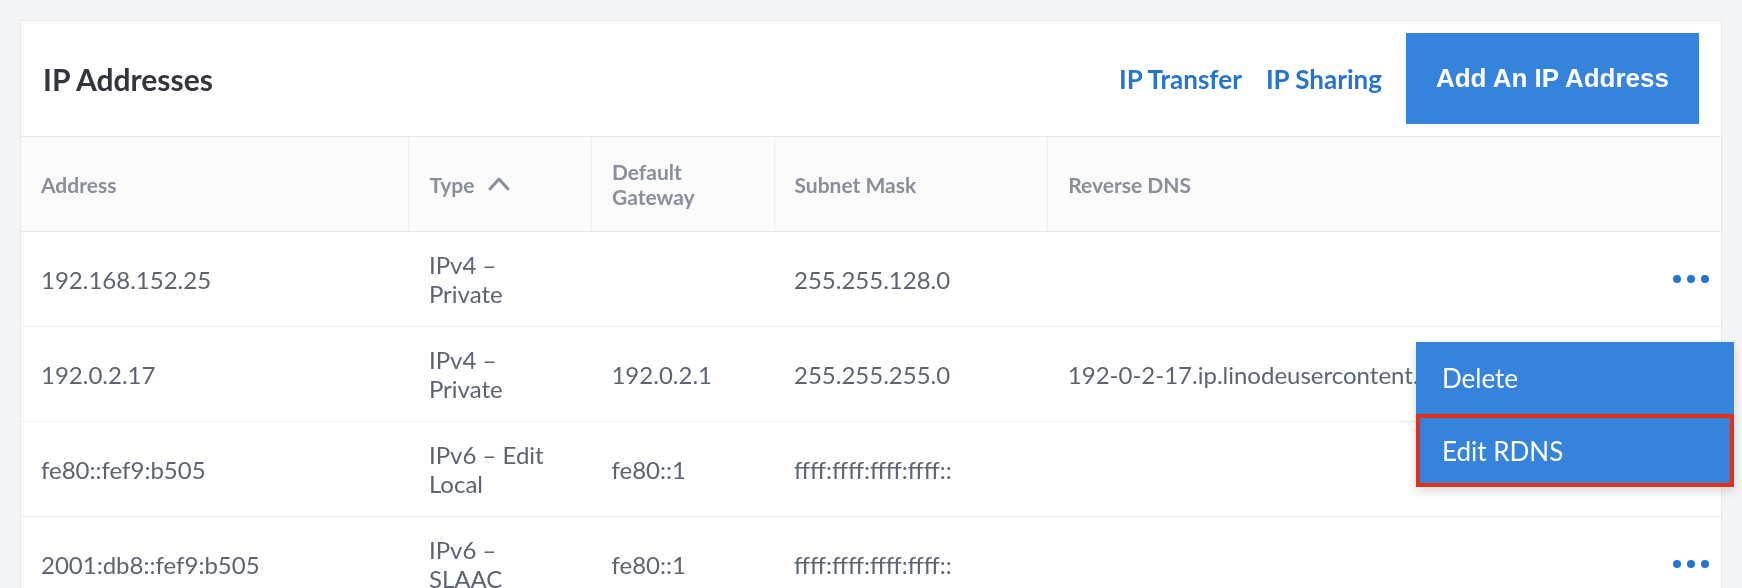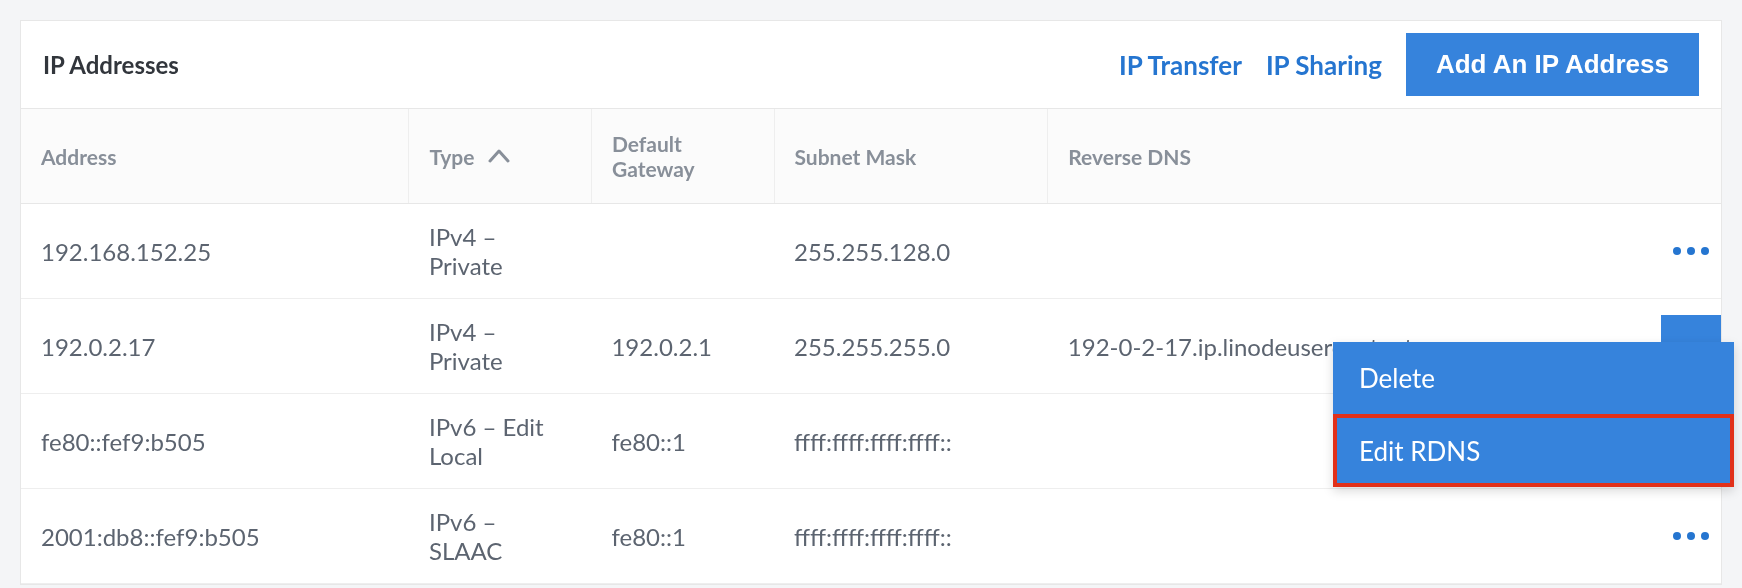--- a/index.html
+++ b/index.html
@@ -19,41 +19,41 @@
   }
   .panel-header {
     display: flex;
     align-items: center;
     justify-content: space-between;
     padding: 12px 22px;
     border-bottom: 1px solid #e7e7e7;
   }
   .panel-title {
     font-weight: 700;
-    font-size: 24px;
+    font-size: 30px;
     color: #32363c;
   }
   .header-actions {
     display: flex;
     align-items: center;
     gap: 24px;
   }
   .link-action {
     color: #2575d0;
     font-weight: 700;
     font-size: 26px;
     cursor: pointer;
     text-decoration: none;
   }
   .btn-primary {
     background: #3683dc;
     color: #fff;
     font-weight: 700;
     font-size: 26px;
-    padding: 16px 30px;
+    padding: 30px 30px;
     border: none;
     cursor: pointer;
   }
   .table {
     width: 100%;
     border-collapse: collapse;
     table-layout: fixed;
   }
   .table th {
     background: #fbfbfb;
@@ -104,21 +104,21 @@
     cursor: pointer;
   }
   .dots-btn svg { width: 38px; height: 10px; }
   .dots-btn circle { fill: #2575d0; }
 
   
   .dropdown {
     position: absolute;
     right: 8px;
     top: 342px;
-    width: 401px;
+    width: 318px;
     background: #3683dc;
     box-shadow: 0 4px 10px rgba(0,0,0,0.15);
     z-index: 10;
   }
   .dropdown-item {
     color: #fff;
     font-size: 26px;
     padding: 20px 26px;
     cursor: pointer;
     border-top: 1px solid rgba(255,255,255,0.25);

